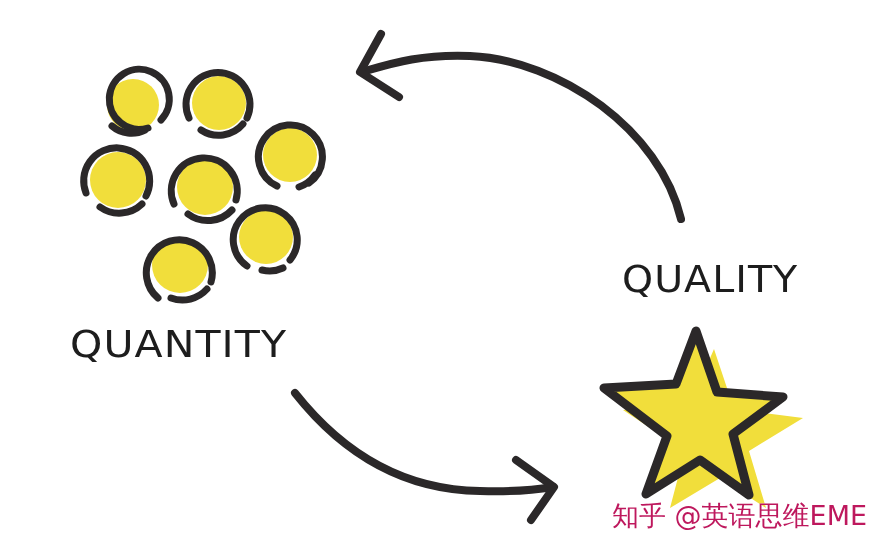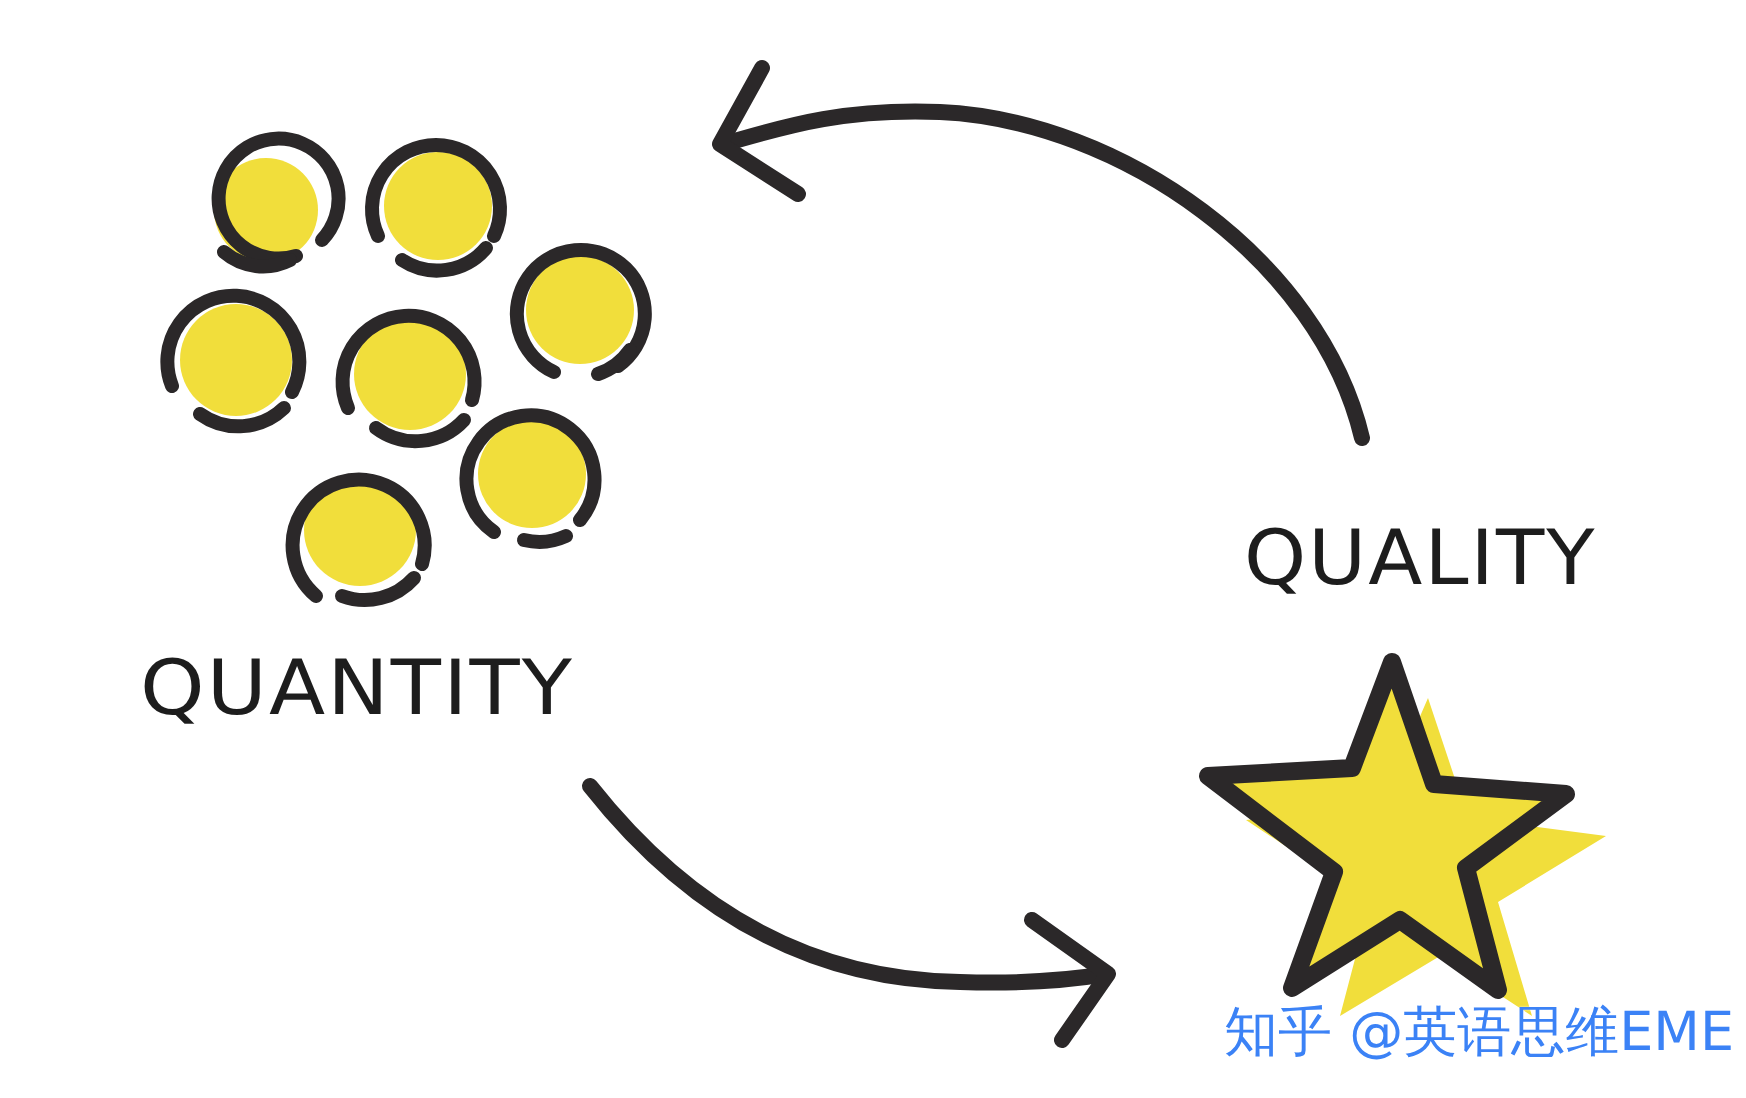--- a/index.html
+++ b/index.html
@@ -1,21 +1,21 @@
 <!DOCTYPE html>
 <html><head>
   <meta charset="utf-8">
   <style>
     html, body { margin: 0; padding: 0; background: #ffffff; }
     body { width: 873px; height: 549px; position: relative; overflow: hidden; font-family: "DejaVu Sans", sans-serif; }
     .canvas { position: absolute; left: 0; top: 0; width: 873px; height: 549px; }
     .label { position: absolute; color: #1d1d1d; font-family: "DejaVu Sans", sans-serif; font-weight: normal; letter-spacing: 1px; white-space: nowrap; }
     .label-quantity { left: 70px; top: 322px; font-size: 38px; transform: scaleX(1.08); transform-origin: left top; }
     .label-quality { left: 622px; top: 257px; font-size: 38px; transform: scaleX(1.04); transform-origin: left top; }
-    .watermark { position: absolute; left: 612px; top: 498px; font-size: 27px; color: #3b82f6; white-space: nowrap; font-family: "DejaVu Sans", sans-serif; text-shadow: 0 0 1px #ffffff; }
+    .watermark { position: absolute; left: 612px; top: 498px; font-size: 27px; color: #be185d; white-space: nowrap; font-family: "DejaVu Sans", sans-serif; text-shadow: 0 0 1px #ffffff; }
   </style>
 </head>
 <body>
 
 <svg class="canvas" viewBox="0 0 873 549" width="873" height="549" xmlns="http://www.w3.org/2000/svg">
 
   <g stroke="#2b2829" stroke-width="7" stroke-linecap="round" fill="none">
 
     <g>
       <circle cx="133" cy="105" r="26" fill="#f1de3b" stroke="none"></circle>

